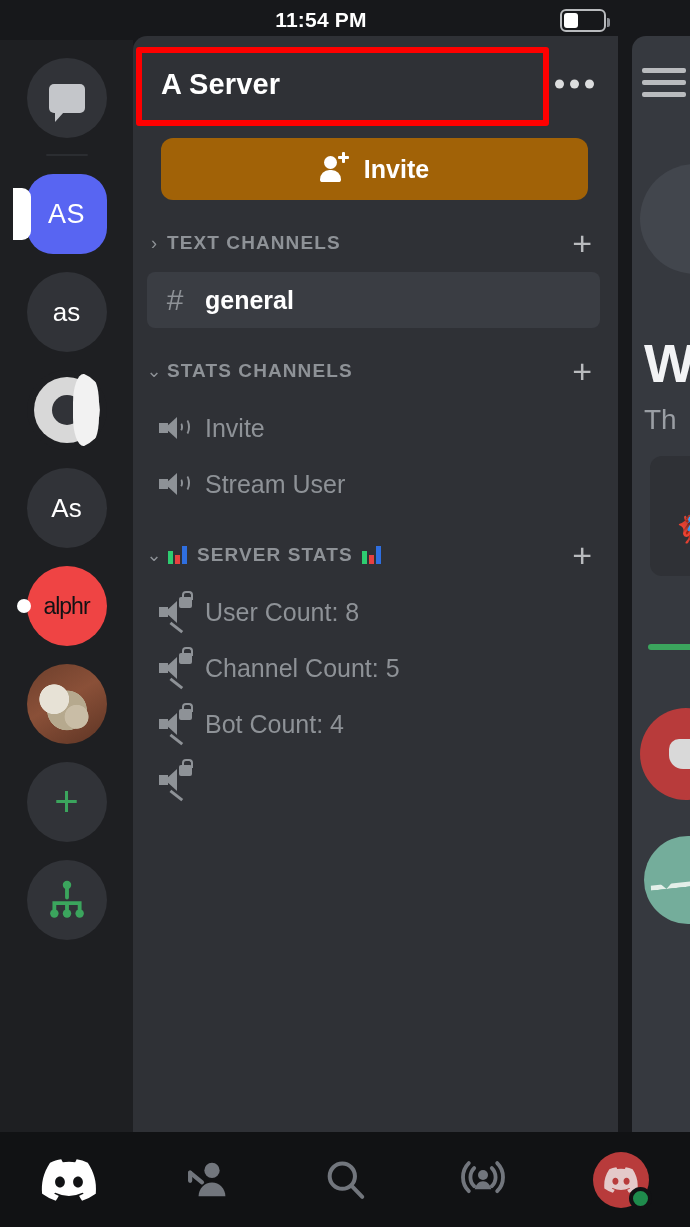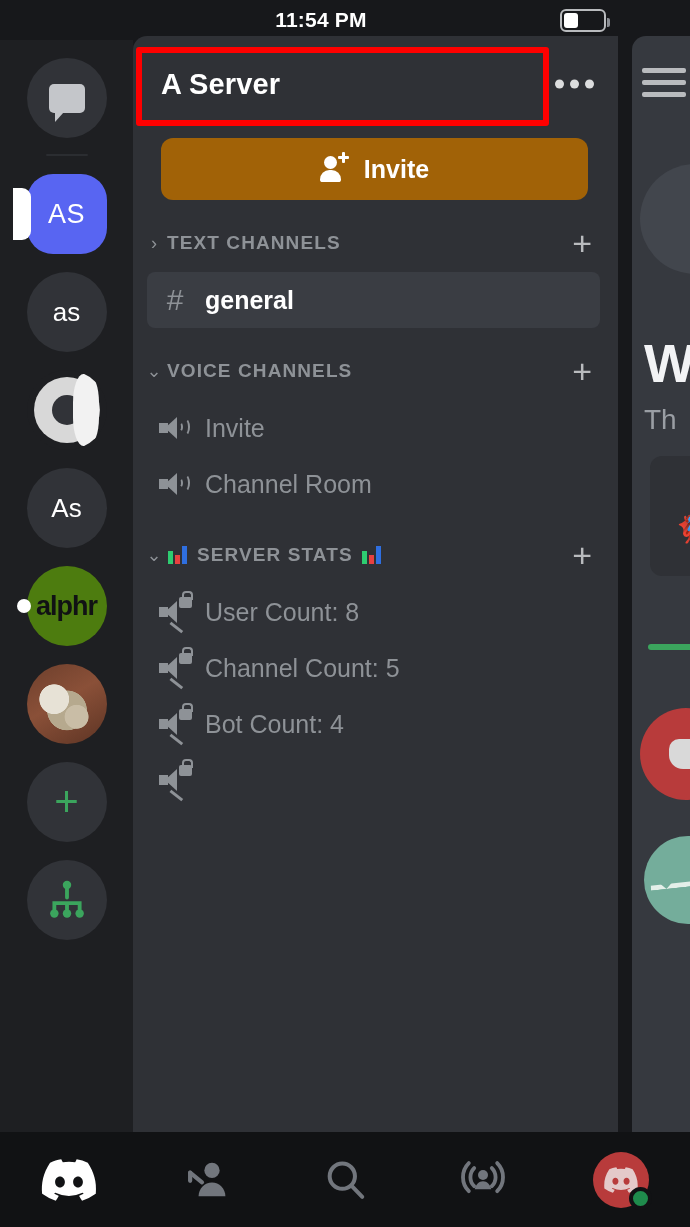--- a/index.html
+++ b/index.html
@@ -67,21 +67,21 @@
   .pill {
     position:absolute; left:-14px; top:50%; transform:translateY(-50%);
     width:18px; height:52px; background:#fff; border-radius:0 9px 9px 0;
   }
   .dot {
     position:absolute; left:-10px; top:50%; transform:translateY(-50%);
     width:14px; height:14px; background:#fff; border-radius:50%;
   }
   
   .alphr {
-    background:#4d7c0f; color:#111214; font-size:27px; font-weight:700;
+    background:#ef4444; color:#111214; font-size:23px; font-weight:400;
     letter-spacing:-1px; font-family:"Liberation Sans", sans-serif;
   }
   
   .omark { background:#1e1f22; position:relative; }
   .omark .ring {
     width:66px; height:66px; border-radius:50%; background:#d8d8d8;
     display:flex; align-items:center; justify-content:center;
   }
   .omark .hole { width:30px; height:30px; border-radius:50%; background:#313338; }
   .omark .shine {
@@ -353,40 +353,40 @@
       <span class="cat-name">TEXT CHANNELS</span>
       <span class="cat-add">+</span>
     </div>
     <div class="chan sel">
       <span class="hash">#</span>
       <span class="nm">general</span>
     </div>
 
     <div class="cat">
       <span class="chev">⌄</span>
-      <span class="cat-name">VOICE CHANNELS</span>
+      <span class="cat-name">STATS CHANNELS</span>
       <span class="cat-add">+</span>
     </div>
     <div class="chan">
       <span class="spk">
         <span class="bx"></span>
           <span class="cone"></span>
           <span class="w1"></span>
           <span class="w2"></span>
       </span>
       <span class="nm">Invite</span>
     </div>
     <div class="chan">
       <span class="spk">
         <span class="bx"></span>
           <span class="cone"></span>
           <span class="w1"></span>
           <span class="w2"></span>
       </span>
-      <span class="nm">Channel Room</span>
+      <span class="nm">Stream User</span>
     </div>
 
     <div class="cat">
       <span class="chev">⌄</span>
       <span class="cat-name">
         <span class="bars">
             <b class="b1"></b>
             <b class="b2"></b>
             <b class="b3"></b>
           </span>

